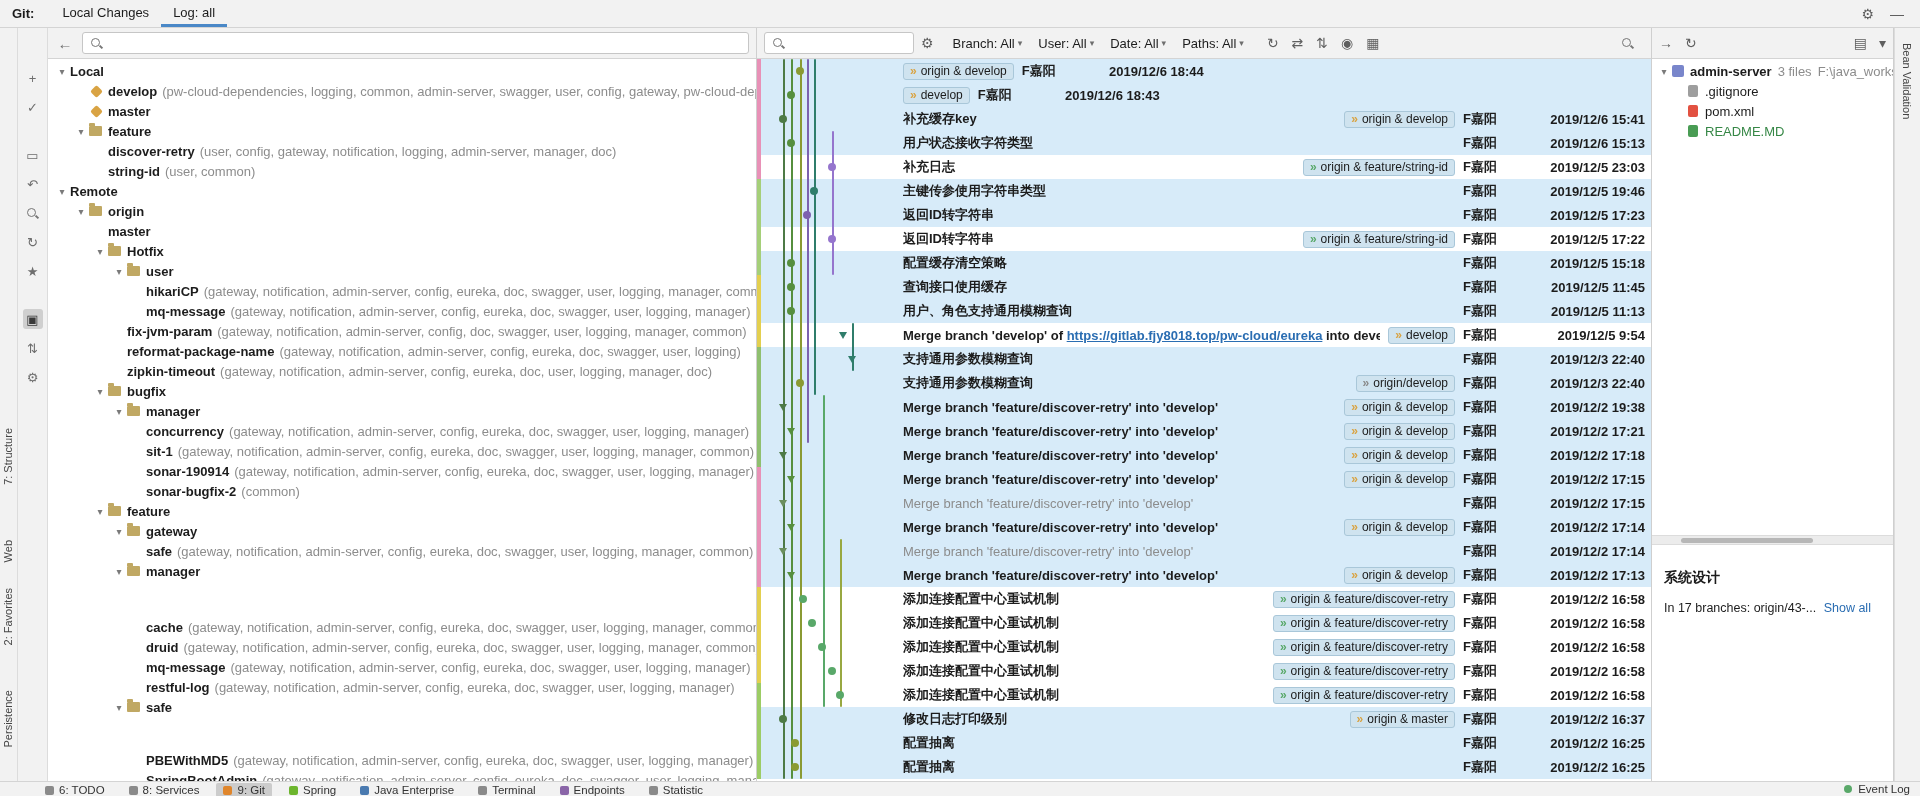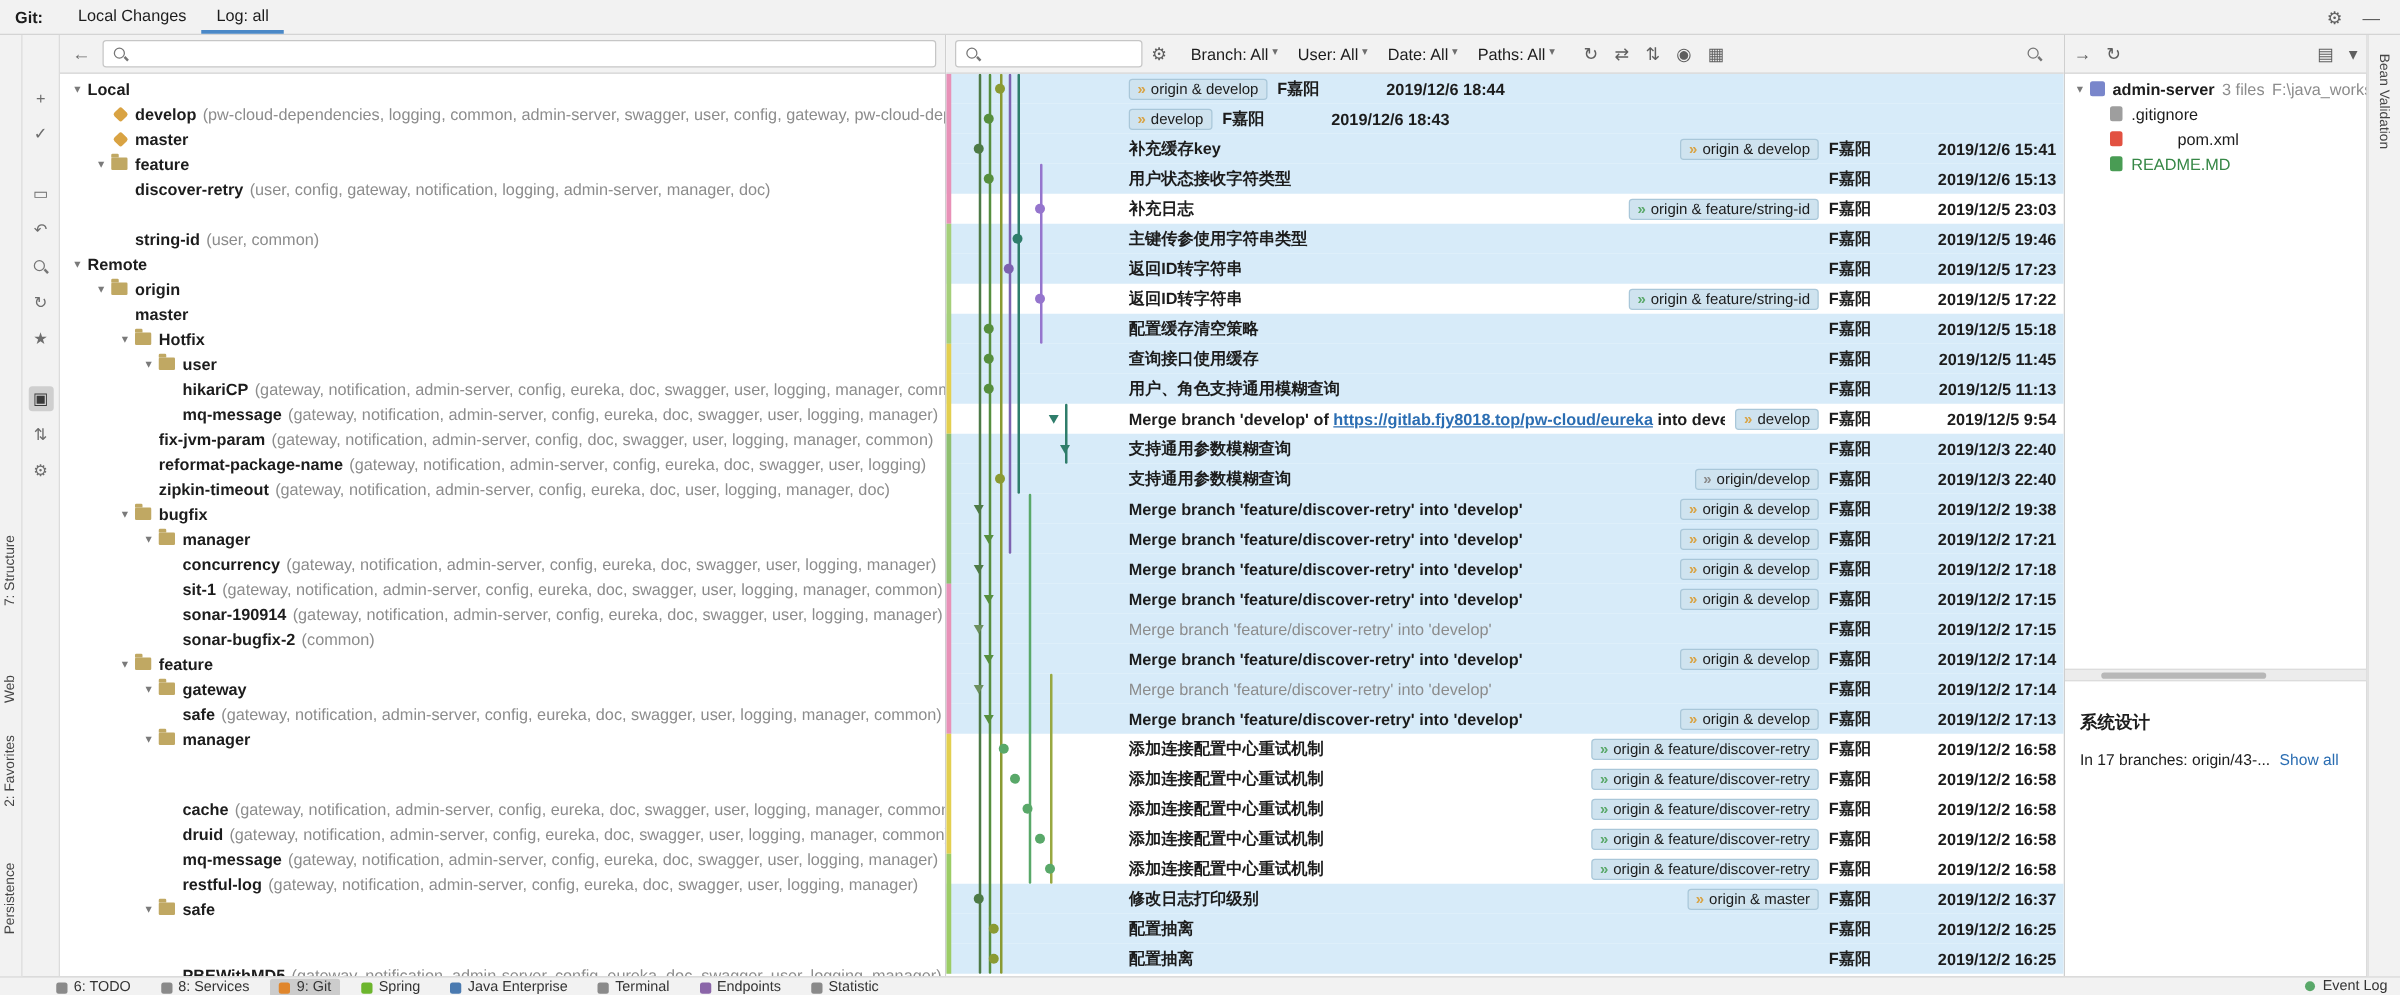--- a/index.html
+++ b/index.html
@@ -56,21 +56,21 @@
   .ic-folder::before{content:"";position:absolute;top:-3px;left:0;width:6px;height:3px;background:#c0a863;border-radius:1px 1px 0 0}
   .ic-tag{width:9px;height:9px;flex:none;background:#d9a343;border-radius:2px;transform:rotate(45deg);margin:0 7px 0 3px}
   .bname{font-weight:600;margin-right:5px}
   .bmod{color:#8c8c8c}
 
   
   .log{width:895px;flex:none;background:#fff;border-right:1px solid #cfcfcf;display:flex;flex-direction:column}
   .log-search{width:150px;flex:none}
   .tb-icon{color:#5f5f5f;font-size:14px;line-height:1}
   .filters{display:flex;gap:16px;margin-left:12px}
-  .filter{display:flex;gap:3px}
+  .filter{display:flex;align-items:center;gap:3px}
   .chev-s{font-size:9px;color:#6e6e6e}
   .tb-icons{display:flex;gap:13px;margin-left:16px}
   .zoom-right{margin-left:auto;margin-right:10px}
   .log-body{flex:1;position:relative;overflow:hidden}
   .log-row{height:24px;display:flex;align-items:center;padding-left:146px;padding-right:6px;gap:8px}
   .log-row.sel{background:#d7ebf9}
   .msg{flex:1;overflow:hidden;white-space:nowrap;font-weight:600}
   .msg.gray{color:#8c8c8c;font-weight:400}
   .link{color:#2a6db2;text-decoration:underline}
   .chip{flex:none;display:flex;align-items:center;gap:4px;background:#cfe3ef;border:1px solid #a9c7d9;
@@ -186,21 +186,21 @@
           <div class="tree-row" style="padding-left: 25px;">
             <span class="chev">▾</span>
             <span class="ic-folder"></span>
             <span class="bname">feature</span>
           </div>
           <div class="tree-row" style="padding-left: 44px;">
             <span class="chev sp"></span>
             <span class="bname">discover-retry</span>
             <span class="bmod">(user, config, gateway, notification, logging, admin-server, manager, doc)</span>
           </div>
-          <div class="tree-row" style="padding-left: 44px; margin-top: 20px;">
+          <div class="tree-row" style="padding-left: 44px;">
             <span class="chev sp"></span>
             <span class="bname">string-id</span>
             <span class="bmod">(user, common)</span>
           </div>
           <div class="tree-row" style="padding-left: 6px;">
             <span class="chev">▾</span>
             <span class="bname">Remote</span>
           </div>
           <div class="tree-row" style="padding-left: 25px;">
             <span class="chev">▾</span>
@@ -677,21 +677,21 @@
           <span class="ft-gray">3 files</span>
           <span class="ft-gray">F:\java_worksp</span>
         </div>
         <div id="files">
             <div class="ft-row file">
               <span class="file-ic" style="background: rgb(158, 158, 158);"></span>
               <span style="color: rgb(28, 28, 28);">.gitignore</span>
             </div>
             <div class="ft-row file">
               <span class="file-ic" style="background: rgb(226, 81, 65);"></span>
-              <span style="color: rgb(28, 28, 28); margin-left: 37px;">pom.xml</span>
+              <span style="color: rgb(28, 28, 28);">pom.xml</span>
             </div>
             <div class="ft-row file">
               <span class="file-ic" style="background: rgb(73, 156, 84);"></span>
               <span style="color: rgb(54, 135, 70);">README.MD</span>
             </div>
           </div>
       </div>
       <div class="splitter">
           <div class="thumb"></div>
         </div>

